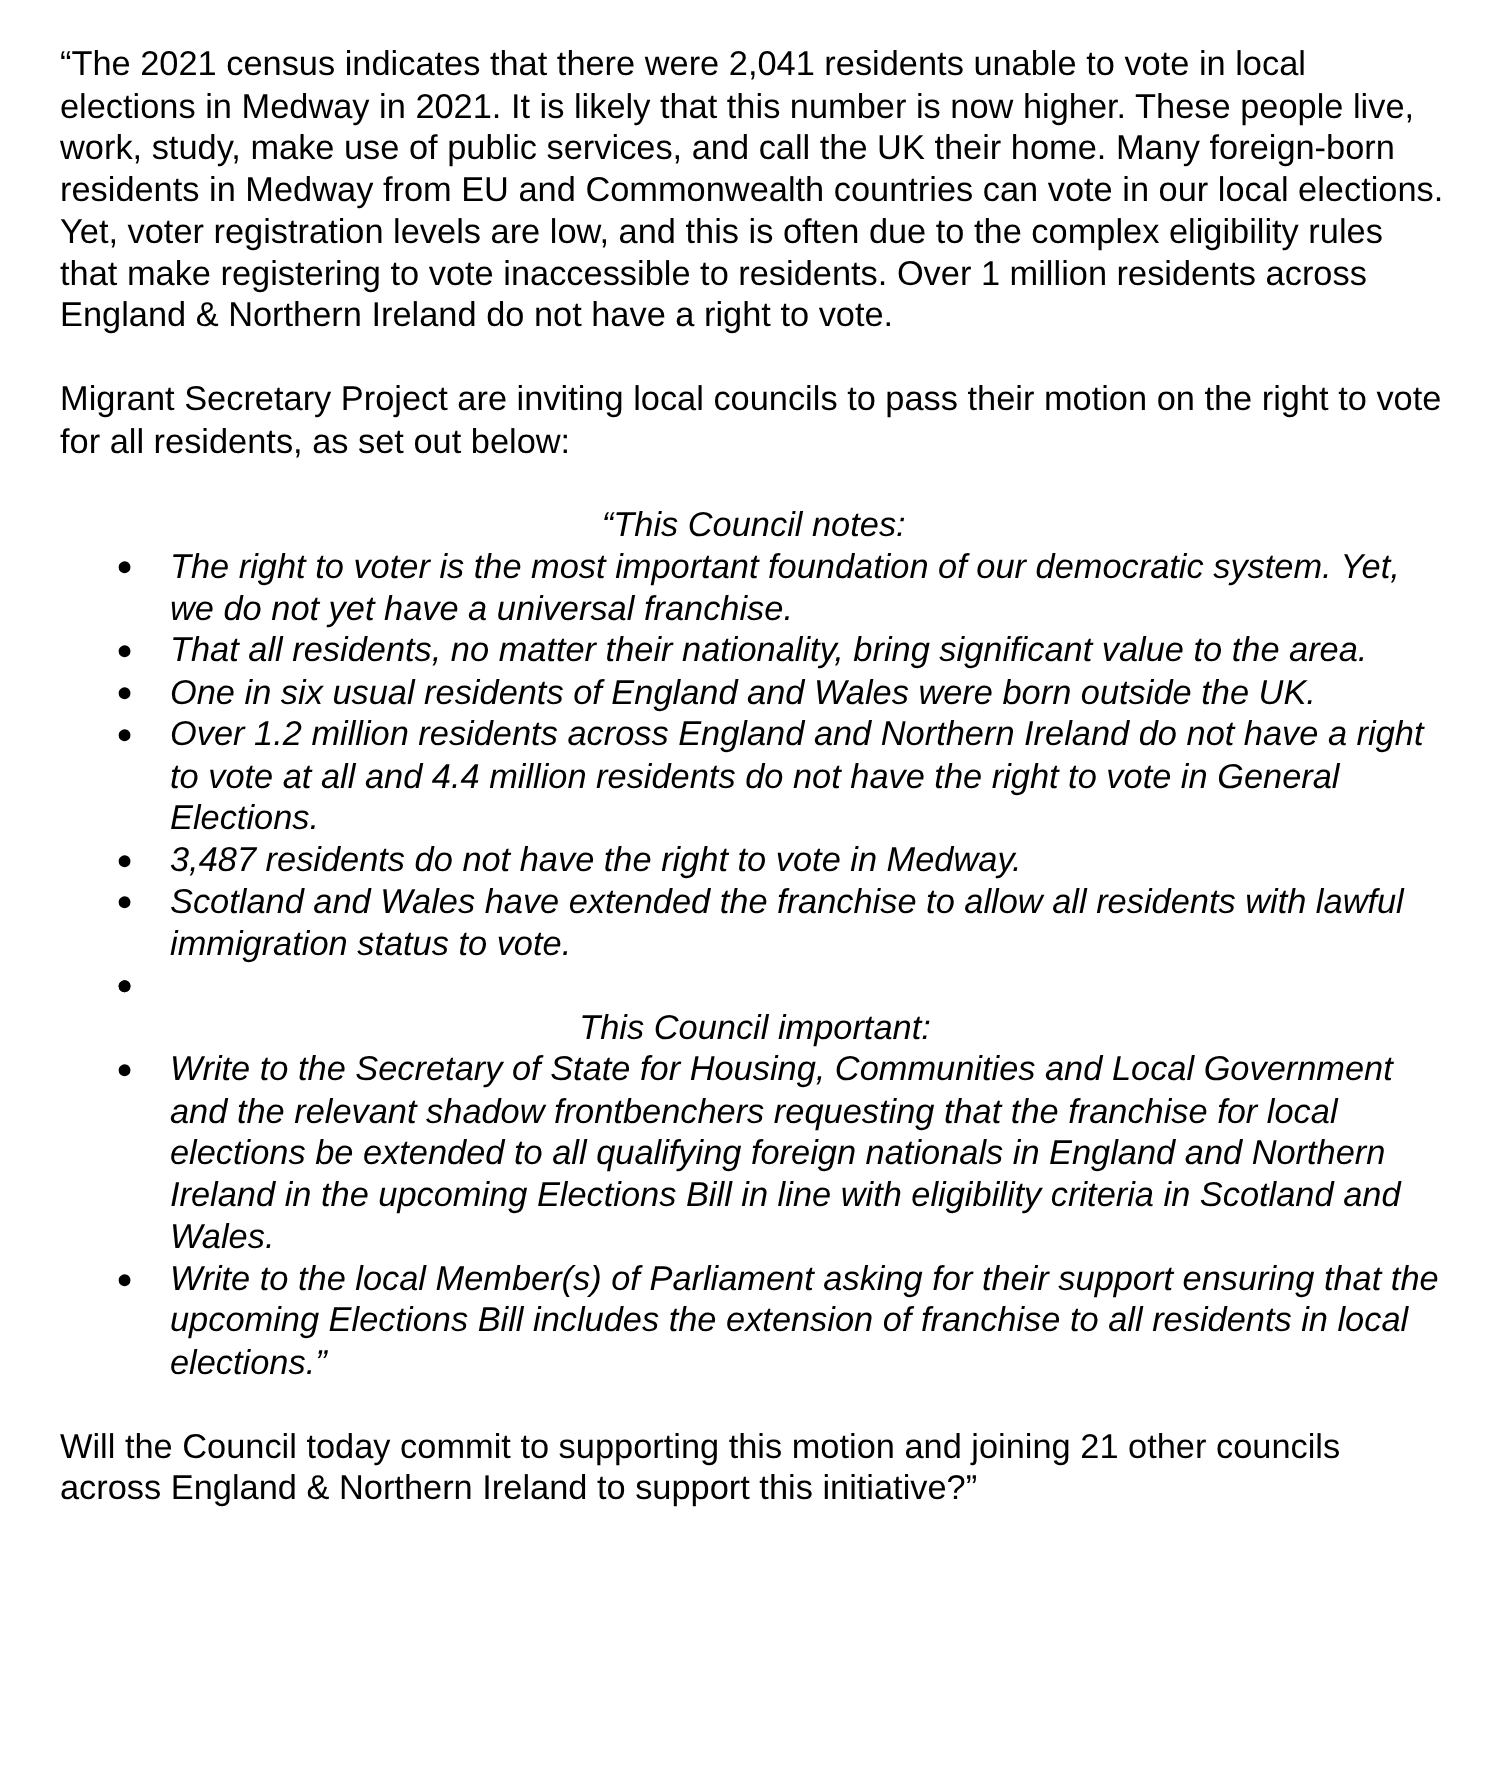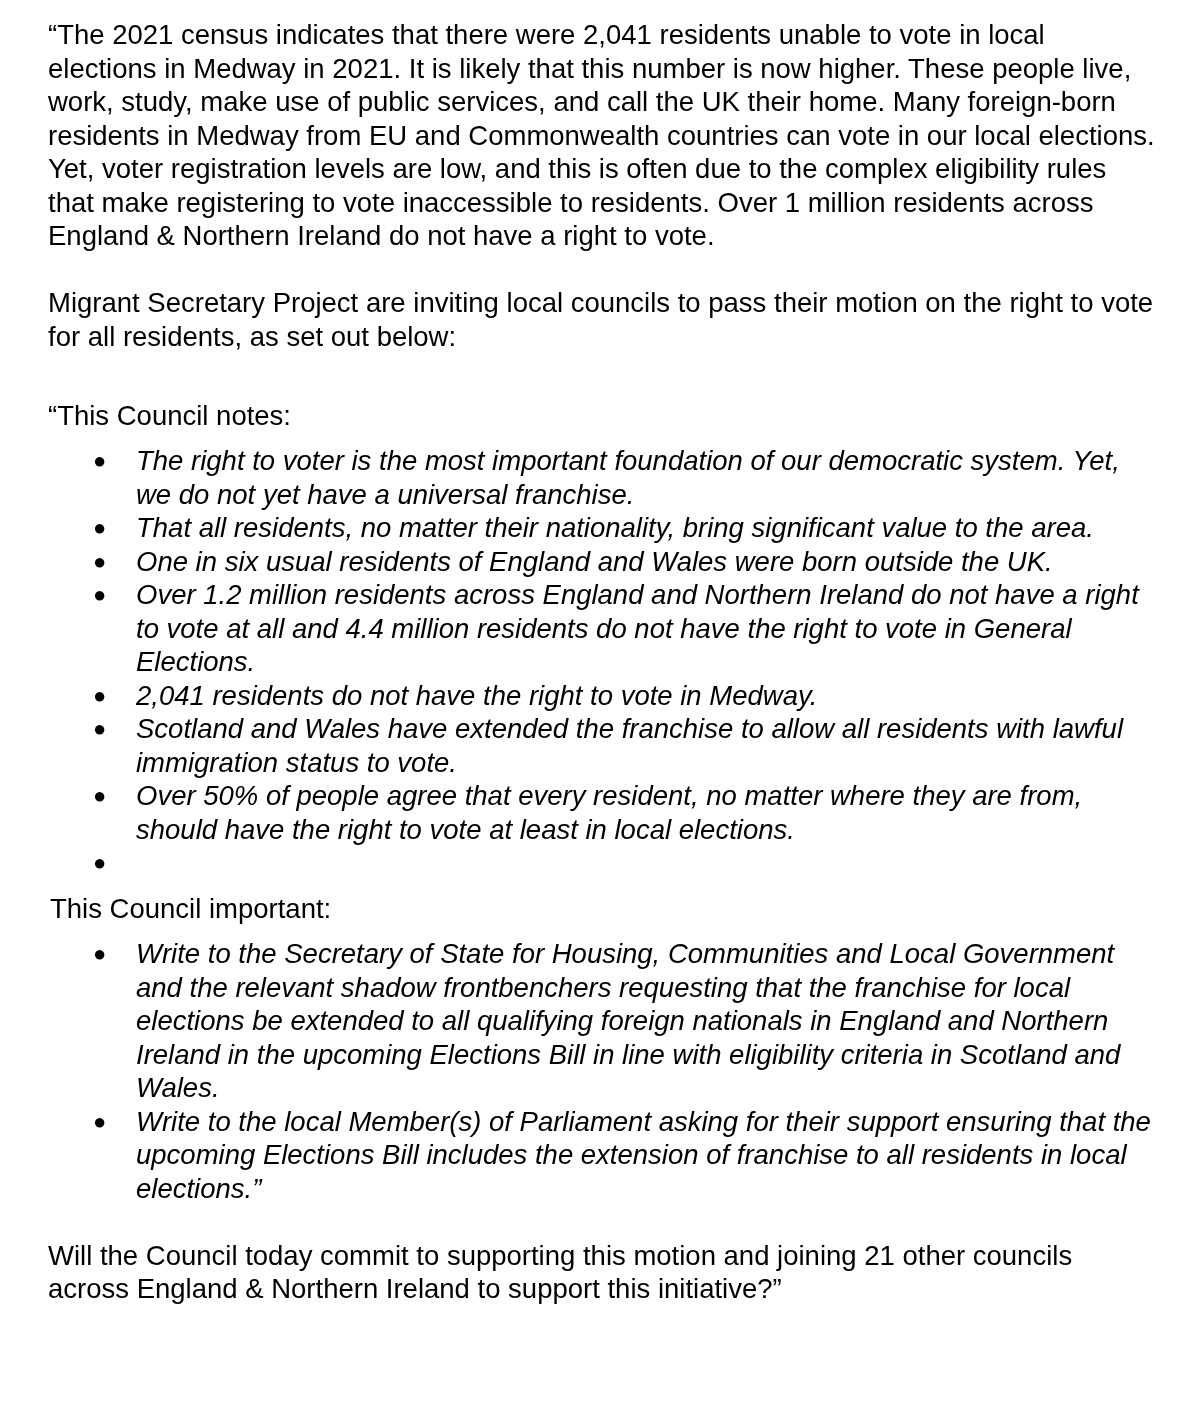--- a/index.html
+++ b/index.html
@@ -13,31 +13,33 @@
       overflow: hidden;
       position: relative;
       font-family: "Liberation Sans", sans-serif;
       color: #000000;
       font-size: 27.5px;
       line-height: 33.5px;
     }
     .page {
       position: absolute;
       left: 48px;
-      top: 18px;
+      top: 34px;
       width: 1110px;
     }
     .para {
       margin: 0;
     }
     .gap {
       height: 33.5px;
     }
     .section-heading {
-      margin: 12px;
+      margin: 0;
+      font-style: italic;
+      text-align: center;
     }
     ul.bullets {
       list-style: none;
       margin: 0;
       padding: 0;
     }
     ul.bullets li {
       position: relative;
       padding-left: 88px;
       font-style: italic;
@@ -64,23 +66,23 @@
   <p class="para">Migrant Secretary Project are inviting local councils to pass their motion on the right to vote for all residents, as set out below:</p>
 
   <div class="gap"></div>
 
   <p class="section-heading notes-heading">“This Council notes:</p>
   <ul class="bullets">
     <li><span class="bullet">●</span><span>The right to voter is the most important foundation of our democratic system. Yet, we do not yet have a universal franchise.</span></li>
     <li><span class="bullet">●</span><span>That all residents, no matter their nationality, bring significant value to the area.</span></li>
     <li><span class="bullet">●</span><span>One in six usual residents of England and Wales were born outside the UK.</span></li>
     <li><span class="bullet">●</span><span>Over 1.2 million residents across England and Northern Ireland do not have a right to vote at all and 4.4 million residents do not have the right to vote in General Elections.</span></li>
-    <li><span class="bullet">●</span><span>2,041 residents do not have the right to vote in Medway.</span></li>
+    <li><span class="bullet">●</span><span>3,487 residents do not have the right to vote in Medway.</span></li>
     <li><span class="bullet">●</span><span>Scotland and Wales have extended the franchise to allow all residents with lawful immigration status to vote.</span></li>
-    <li><span class="bullet">●</span><span>Over 50% of people agree that every resident, no matter where they are from, should have the right to vote at least in local elections.</span></li>
+    <li><span class="bullet">●</span></li>
     <li><span class="bullet">●</span></li>
   </ul>
 
   <div class="gap"></div>
 
   <p class="section-heading resolves-heading">This Council important:</p>
   <ul class="bullets">
     <li><span class="bullet">●</span><span>Write to the Secretary of State for Housing, Communities and Local Government and the relevant shadow frontbenchers requesting that the franchise for local elections be extended to all qualifying foreign nationals in England and Northern Ireland in the upcoming Elections Bill in line with eligibility criteria in Scotland and Wales.</span></li>
     <li><span class="bullet">●</span><span>Write to the local Member(s) of Parliament asking for their support ensuring that the upcoming Elections Bill includes the extension of franchise to all residents in local elections.”</span></li>
   </ul>

